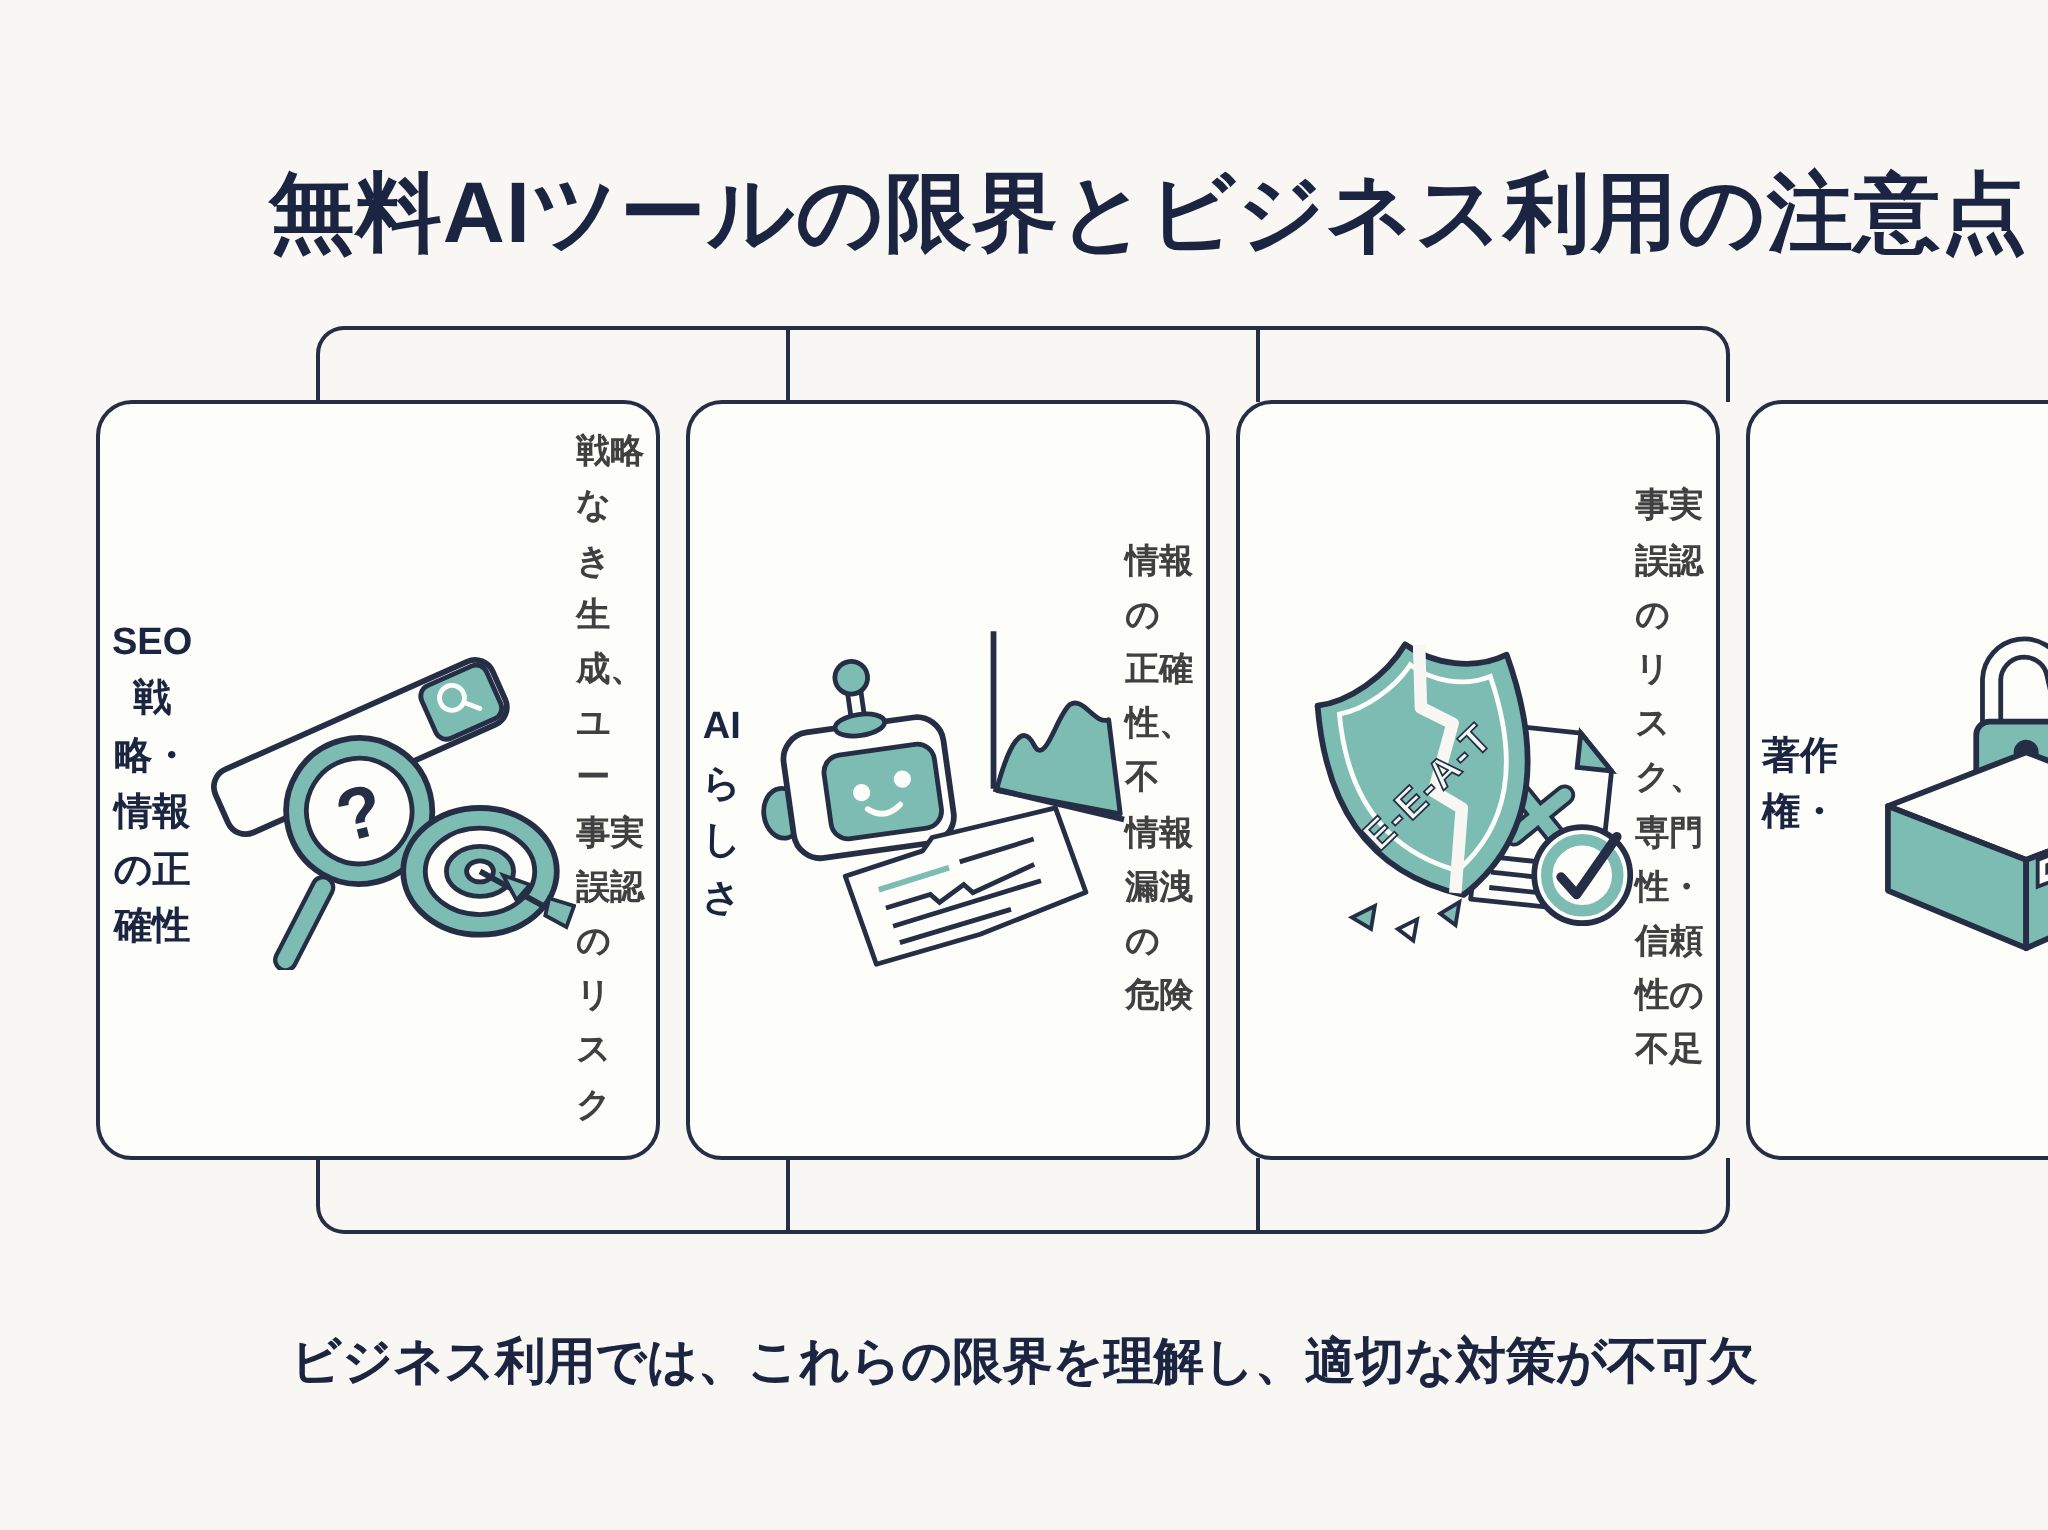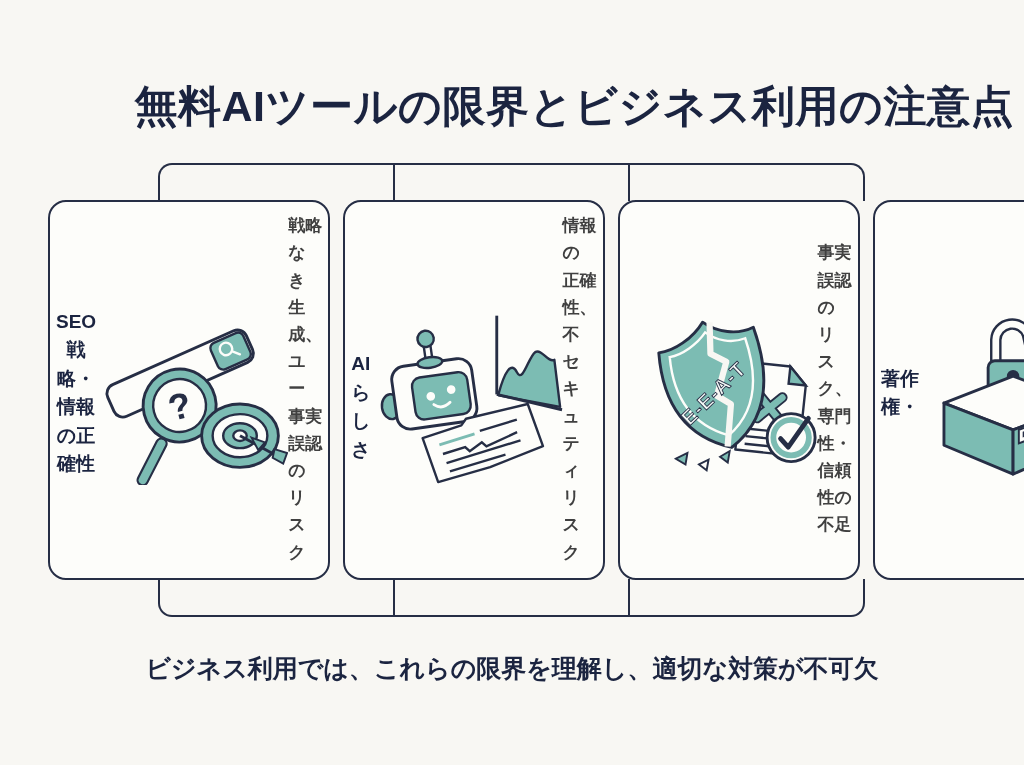--- a/index.html
+++ b/index.html
@@ -74,21 +74,21 @@
   .card-desc {
     font-size: 17px; font-weight: 700;
     text-align: left; line-height: 1.6;
     margin: 0 0 6px; color: #404040;
   }
 
   .footer-note {
     position: absolute; top: 648px; left: 0; right: 0;
     text-align: center;
     font-size: 25px; font-weight: 800;
-    color: #1b2440; margin: 4px;
+    color: #1b2440; margin: 16px;
   }
 
   .mono { font-family: "DejaVu Sans Mono", monospace; }
 </style>
 </head>
 <body>
 
 <div class="stage">
 
   <h1 class="main-title">無料AIツールの限界とビジネス利用の注意点</h1>
@@ -171,21 +171,21 @@
             <line x1="72" y1="140" x2="110" y2="135" stroke="#7cbcb3" stroke-width="3"></line>
             <line x1="116" y1="133" x2="156" y2="128" stroke="#262e45" stroke-width="2.5"></line>
             <path d="M74,150 L98,147 L102,152 L116,145 L120,150 L154,141" stroke="#262e45" stroke-width="2.5" fill="none"></path>
             <line x1="76" y1="160" x2="156" y2="150" stroke="#262e45" stroke-width="2.5"></line>
             <line x1="78" y1="169" x2="138" y2="162" stroke="#262e45" stroke-width="2.5"></line>
           </g>
         </svg>
       </div>
       <p class="card-desc">
         <span>情報の正確性、不</span><br>
-        <span>セキュティリスク</span>
+        <span>情報漏洩の危険</span>
       </p>
     </section>
 
     <section class="card">
       <div class="icon-wrap">
         <svg viewBox="0 0 200 185">
 
           <g transform="rotate(6 150 115)">
             <path d="M118,64 L166,64 L184,82 L184,156 L118,156 Z" fill="#fdfdfa" stroke="#262e45" stroke-width="2.5" stroke-linejoin="round"></path>
             <polygon points="166,64 184,82 166,82" fill="#7cbcb3" stroke="#262e45" stroke-width="2.5"></polygon>

